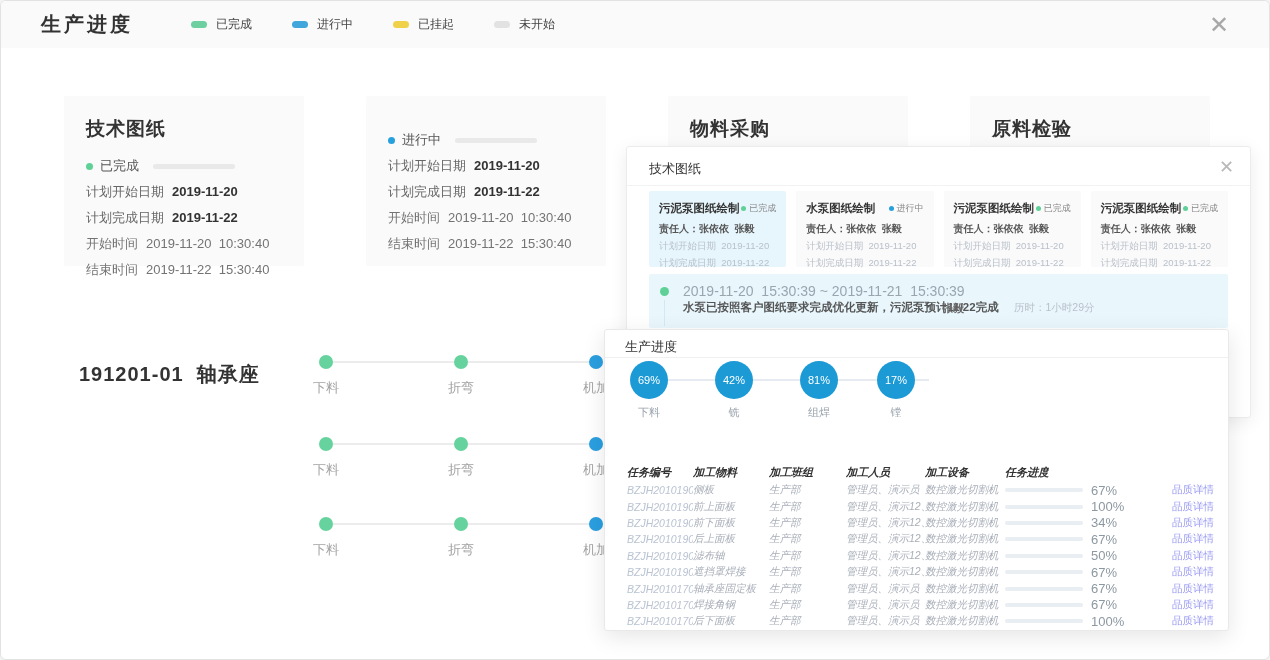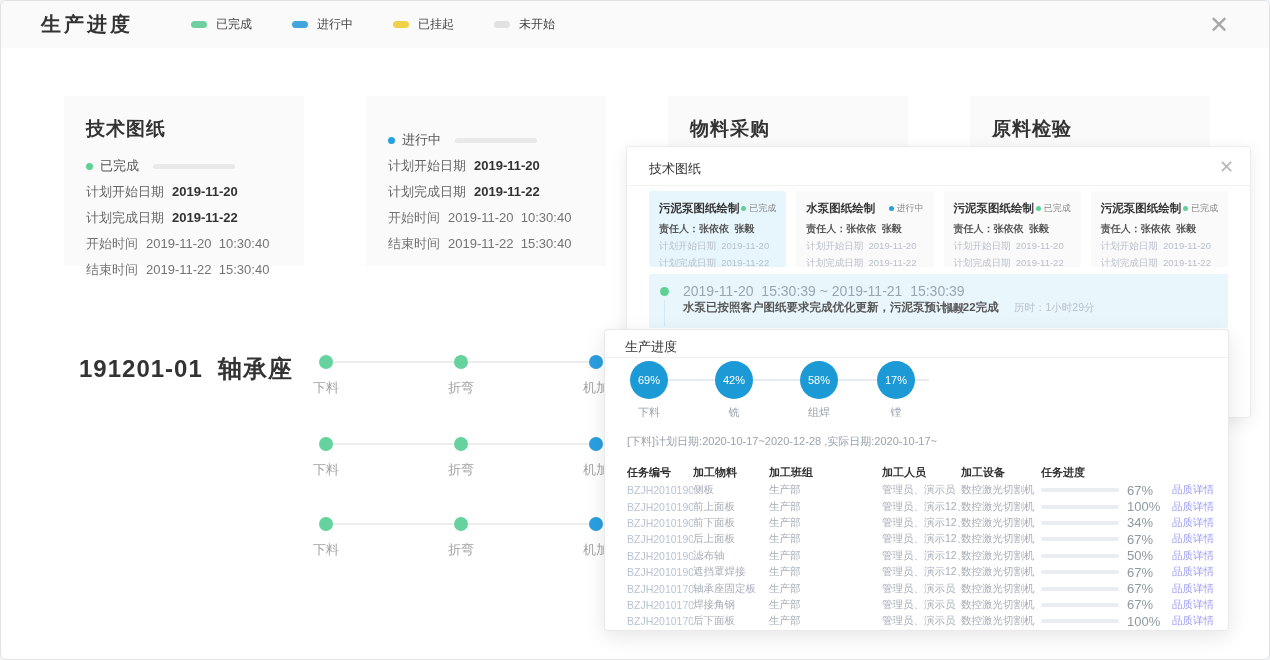--- a/index.html
+++ b/index.html
@@ -29,21 +29,21 @@
   .mini-track { width:82px; height:5px; border-radius:3px; background:#e9e9e9; margin-left:14px; overflow:hidden; }
   .mini-fill { height:100%; border-radius:3px; }
   .mini-fill.m-green { background:#5fd197; }
   .mini-fill.m-blue  { background:#1e9fd8; }
   .sc-line { margin-top:8px; font-size:13px; color:#666; white-space:pre; }
   .sc-line b { color:#333; font-weight:700; margin-left:8px; }
   .sc-line.dim, .sc-line.dim b { color:#737373; font-weight:400; }
 
   
   .product-row { position:absolute; left:78px; width:540px; height:58px; }
-  .p-name { position:absolute; left:0; top:2px; font-size:24px; font-weight:700; color:#333;
+  .p-name { position:absolute; left:0; top:10px; font-size:20px; font-weight:700; color:#333;
             letter-spacing:1px; white-space:pre; }
   .p-steps { position:absolute; left:240px; top:4px; width:300px; height:50px; }
   .p-line { position:absolute; left:7px; top:6px; width:272px; height:2px; background:#ececec; }
   .p-step { position:absolute; top:0; width:14px; }
   .step-dot { width:14px; height:14px; border-radius:50%; }
   .step-dot.m-done   { background:#66d39e; }
   .step-dot.m-active { background:#2b9fe0; }
   .step-label { position:absolute; top:24px; left:7px; transform:translateX(-50%);
                 font-size:13px; color:#a3a3a3; white-space:nowrap; }
 
@@ -84,32 +84,32 @@
   .mp-stage { position:absolute; top:0; width:38px; }
   .mp-circle { position:relative; width:38px; height:38px; border-radius:50%; background:#1b9ad6;
                color:#fff; font-size:11px; display:flex; align-items:center; justify-content:center; }
   .mp-stage-label { position:absolute; top:44px; left:19px; transform:translateX(-50%);
                     font-size:11px; color:#9aa3ad; white-space:nowrap; }
   .mp-info { position:absolute; top:104px; left:22px; font-size:11px; color:#9aa3ad; }
   .mp-table { position:absolute; top:132px; left:22px; right:14px; }
   .t-row { display:flex; align-items:center; height:16.4px; font-size:10.5px; }
   .t-head { height:20px; font-size:11px; font-weight:700; color:#333; }
   .c-id   { width:66px; }  .c-mat { width:76px; } .c-team { width:77px; }
-  .c-ppl  { width:79px;margin-left:36px; }  .c-eq  { width:80px; }
+  .c-ppl  { width:79px; }  .c-eq  { width:80px; }
   .c-prog { display:flex; align-items:center; }
   .t-row .c-id { color:#b9c3d2; }
   .t-row .c-mat,.t-row .c-team,.t-row .c-ppl,.t-row .c-eq { color:#a8aeb8; }
   .t-head .c-id,.t-head .c-mat,.t-head .c-team,.t-head .c-ppl,.t-head .c-eq,.t-head .c-prog { color:#333; }
   .bar-track { width:78px; height:4px; border-radius:2px; background:#e9eef3; overflow:hidden; }
   .bar-fill { height:100%; border-radius:2px; }
   .bar-fill.m-blue  { background:#66b3e8; }
   .bar-fill.m-green { background:#82d58f; }
   .c-pct { margin-left:8px; width:32px; color:#8d98a2; font-size:13px; }
   .c-link { margin-left:auto; color:#9a9af2; font-size:10.5px; cursor:pointer; white-space:nowrap; }
-  .cell { white-space:nowrap; overflow:hidden; }
+  .cell { white-space:nowrap; overflow:hidden;font-style:italic; }
 </style>
 </head>
 <body>
 
 <div id="app">
 
   <div class="header">
     <div class="header-title">生产进度</div>
     <div class="legend">
       <div class="legend-item">
@@ -296,30 +296,29 @@
       <div class="mp-conn"></div>
       <div class="mp-stage" style="left:1px">
         <div class="mp-circle">69%</div>
         <div class="mp-stage-label">下料</div>
       </div>
       <div class="mp-stage" style="left:86px">
         <div class="mp-circle">42%</div>
         <div class="mp-stage-label">铣</div>
       </div>
       <div class="mp-stage" style="left:171px">
-        <div class="mp-circle">58%</div>
+        <div class="mp-circle">81%</div>
         <div class="mp-stage-label">组焊</div>
       </div>
       <div class="mp-stage" style="left:248px">
         <div class="mp-circle">17%</div>
         <div class="mp-stage-label">镗</div>
       </div>
     </div>
 
-    <div class="mp-info">[下料]计划日期:2020-10-17~2020-12-28 ,实际日期:2020-10-17~</div>
 
     <div class="mp-table">
       <div class="t-row t-head">
         <div class="cell c-id">任务编号</div>
         <div class="cell c-mat">加工物料</div>
         <div class="cell c-team">加工班组</div>
         <div class="cell c-ppl">加工人员</div>
         <div class="cell c-eq">加工设备</div>
         <div class="cell c-prog">任务进度</div>
       </div>

